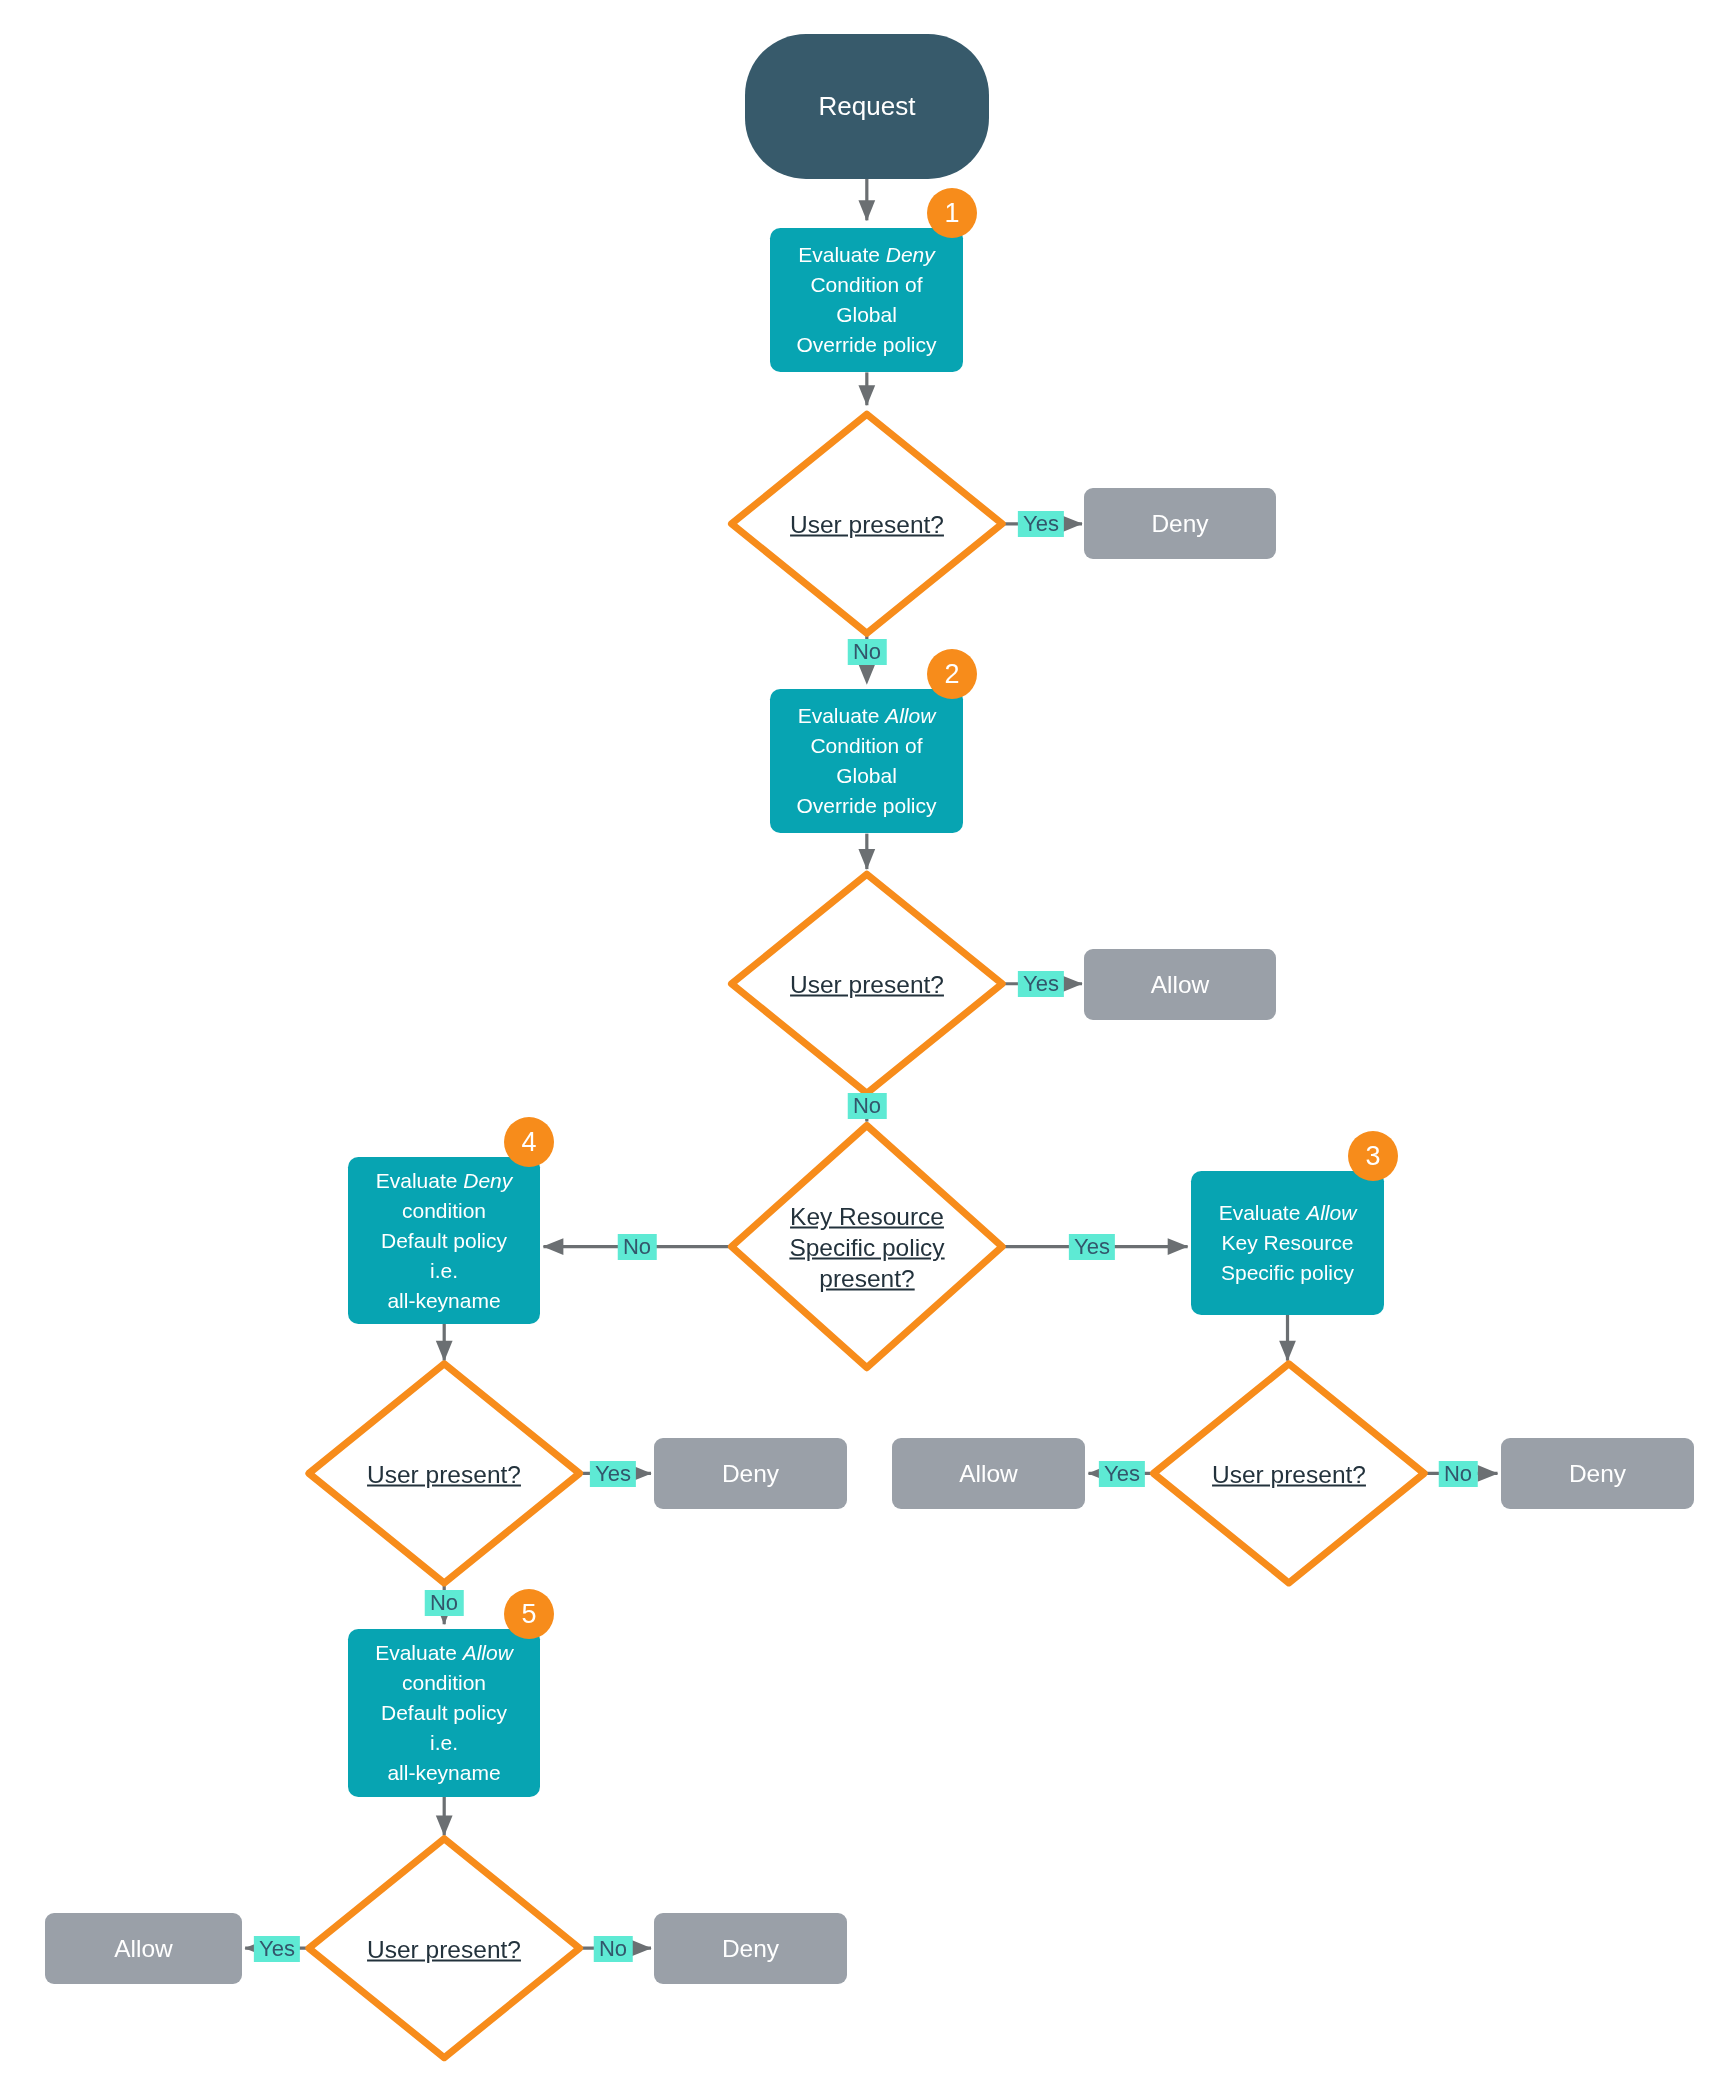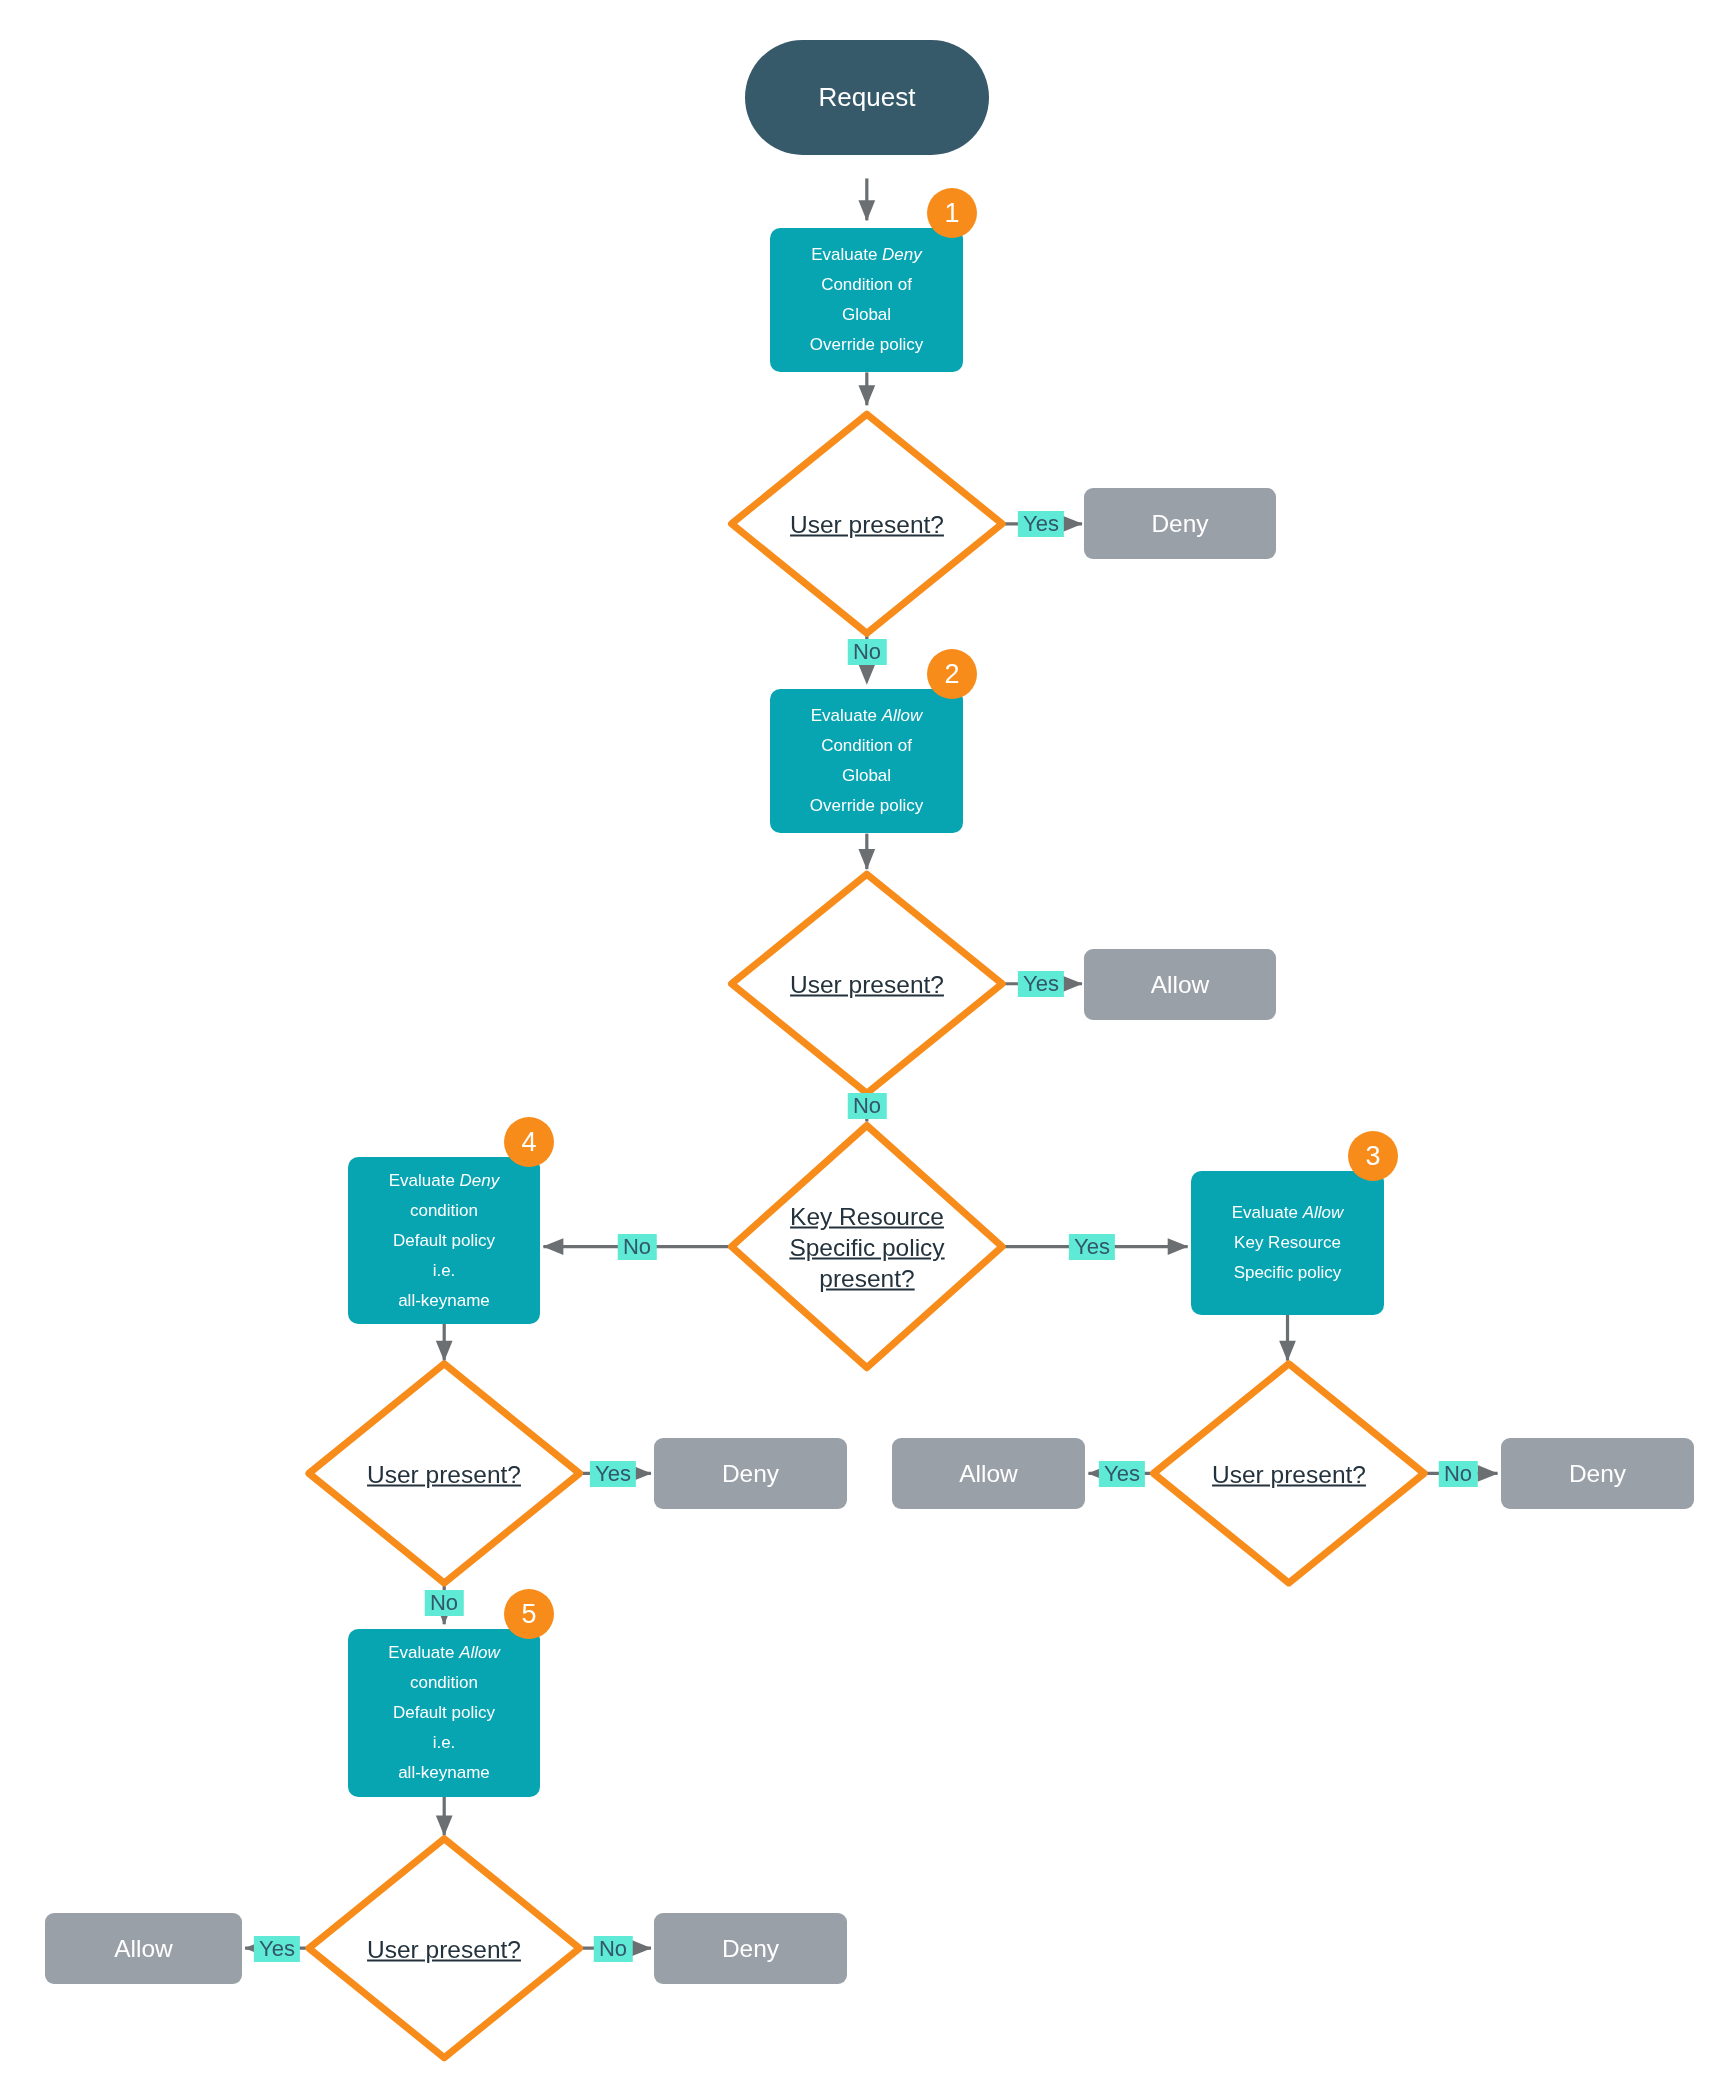--- a/index.html
+++ b/index.html
@@ -26,21 +26,21 @@
   .process{
     position:absolute;
     background:#07A4B2;
     border-radius:10.3px;
     display:flex;align-items:center;justify-content:center;
     color:#ffffff;
   }
   .plabel{
     white-space:pre-line;
     text-align:center;
-    font-size:17px;
+    font-size:21px;
     line-height:30px;
   }
   .plabel em{font-style:italic;}
 
   
   .badge{
     position:absolute;
     top:-40px;right:-14px;
     width:50px;height:50px;
     border-radius:50%;
@@ -113,21 +113,21 @@
     <line x1="899" y1="3024" x2="1010" y2="3024" stroke="#6B6F72" stroke-width="5" marker-end="url(#arr)"></line>
 
     <polygon points="1345,643 1555,813 1345,983 1135,813" fill="#ffffff" stroke="#F78C1B" stroke-width="11" stroke-linejoin="round"></polygon>
     <polygon points="1345,1357 1555,1527 1345,1697 1135,1527" fill="#ffffff" stroke="#F78C1B" stroke-width="11" stroke-linejoin="round"></polygon>
     <polygon points="1345,1747 1555,1935 1345,2123 1135,1935" fill="#ffffff" stroke="#F78C1B" stroke-width="11" stroke-linejoin="round"></polygon>
     <polygon points="689,2117 899,2287 689,2457 479,2287" fill="#ffffff" stroke="#F78C1B" stroke-width="11" stroke-linejoin="round"></polygon>
     <polygon points="2000,2117 2210,2287 2000,2457 1790,2287" fill="#ffffff" stroke="#F78C1B" stroke-width="11" stroke-linejoin="round"></polygon>
     <polygon points="689,2854 899,3024 689,3194 479,3024" fill="#ffffff" stroke="#F78C1B" stroke-width="11" stroke-linejoin="round"></polygon>
   </svg>
 
-  <div class="start" style="left:745px;top:40px;width:244px;height:115px;">
+  <div class="start" style="left:745px;top:34px;width:244px;height:145px;">
     <span>Request</span>
   </div>
 
   <div class="process" style="left:770px;top:228px;width:193px;height:144px;">
     <div class="badge">1</div>
     <div class="plabel"><span>Evaluate </span><em>Deny</em><span>
 Condition of
 Global
 Override policy</span></div>
   </div>

